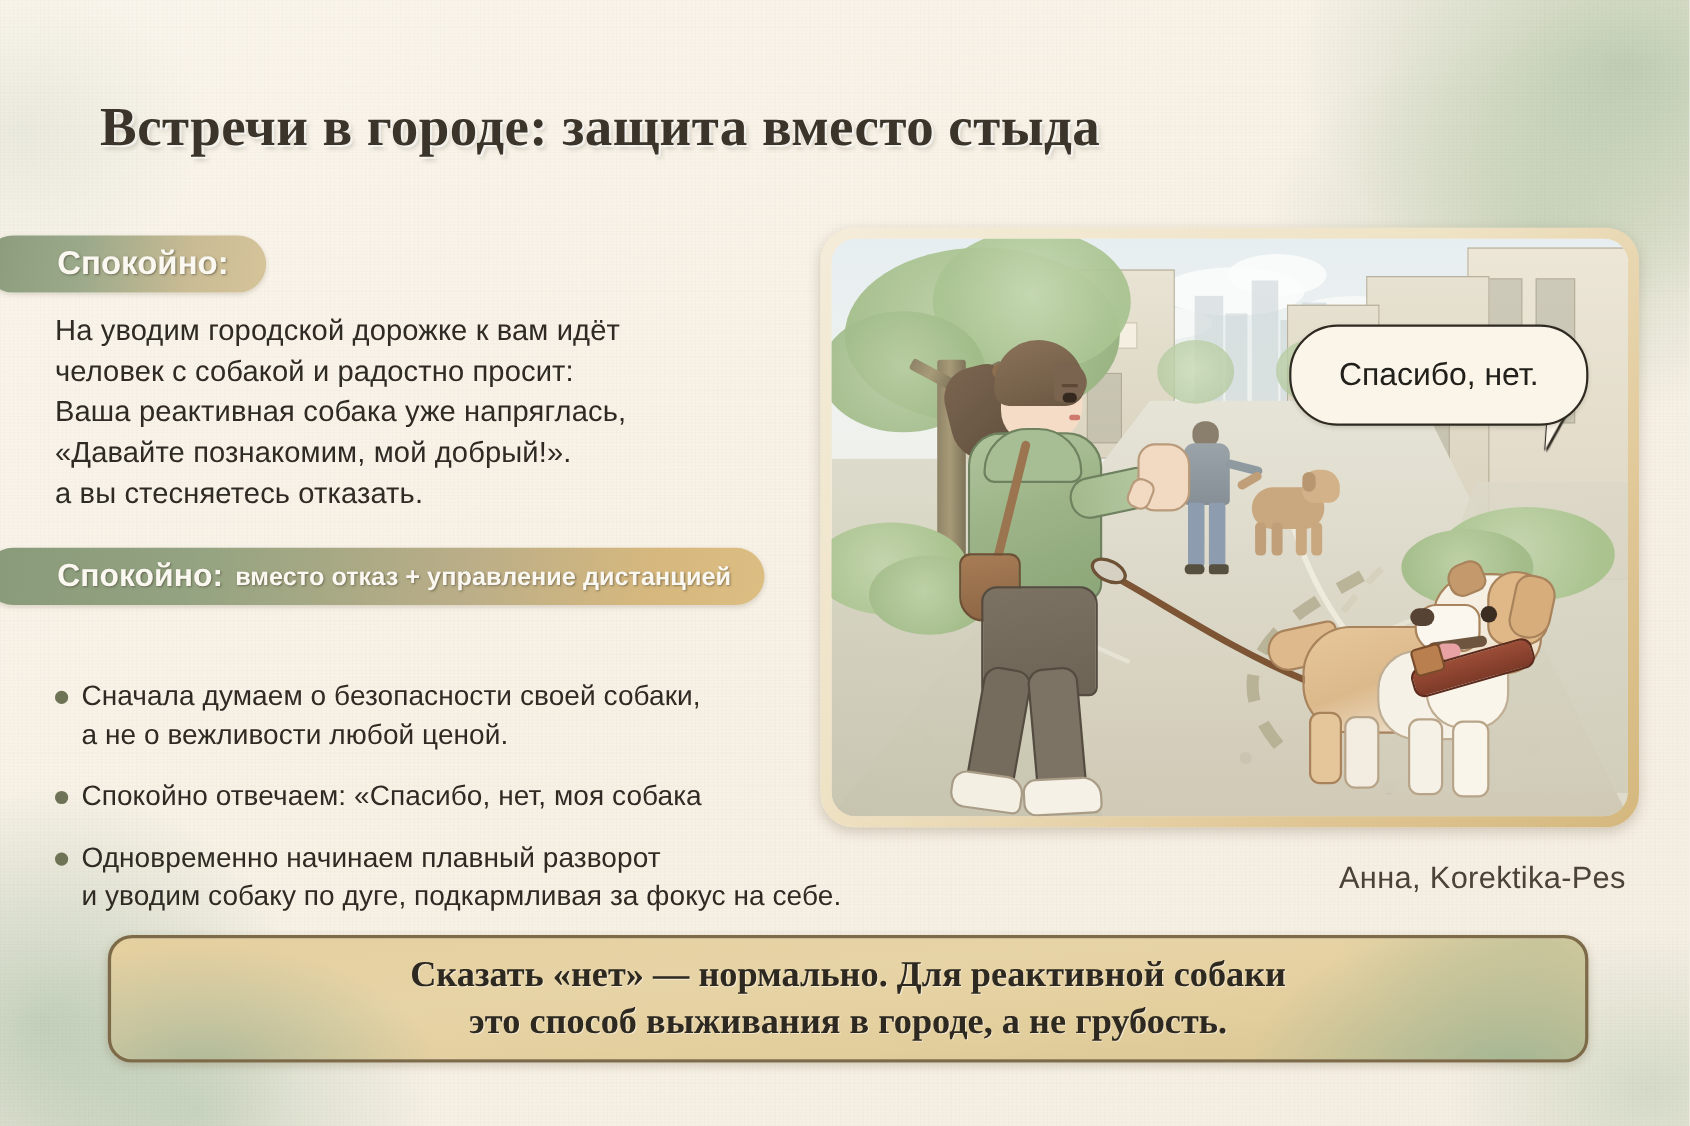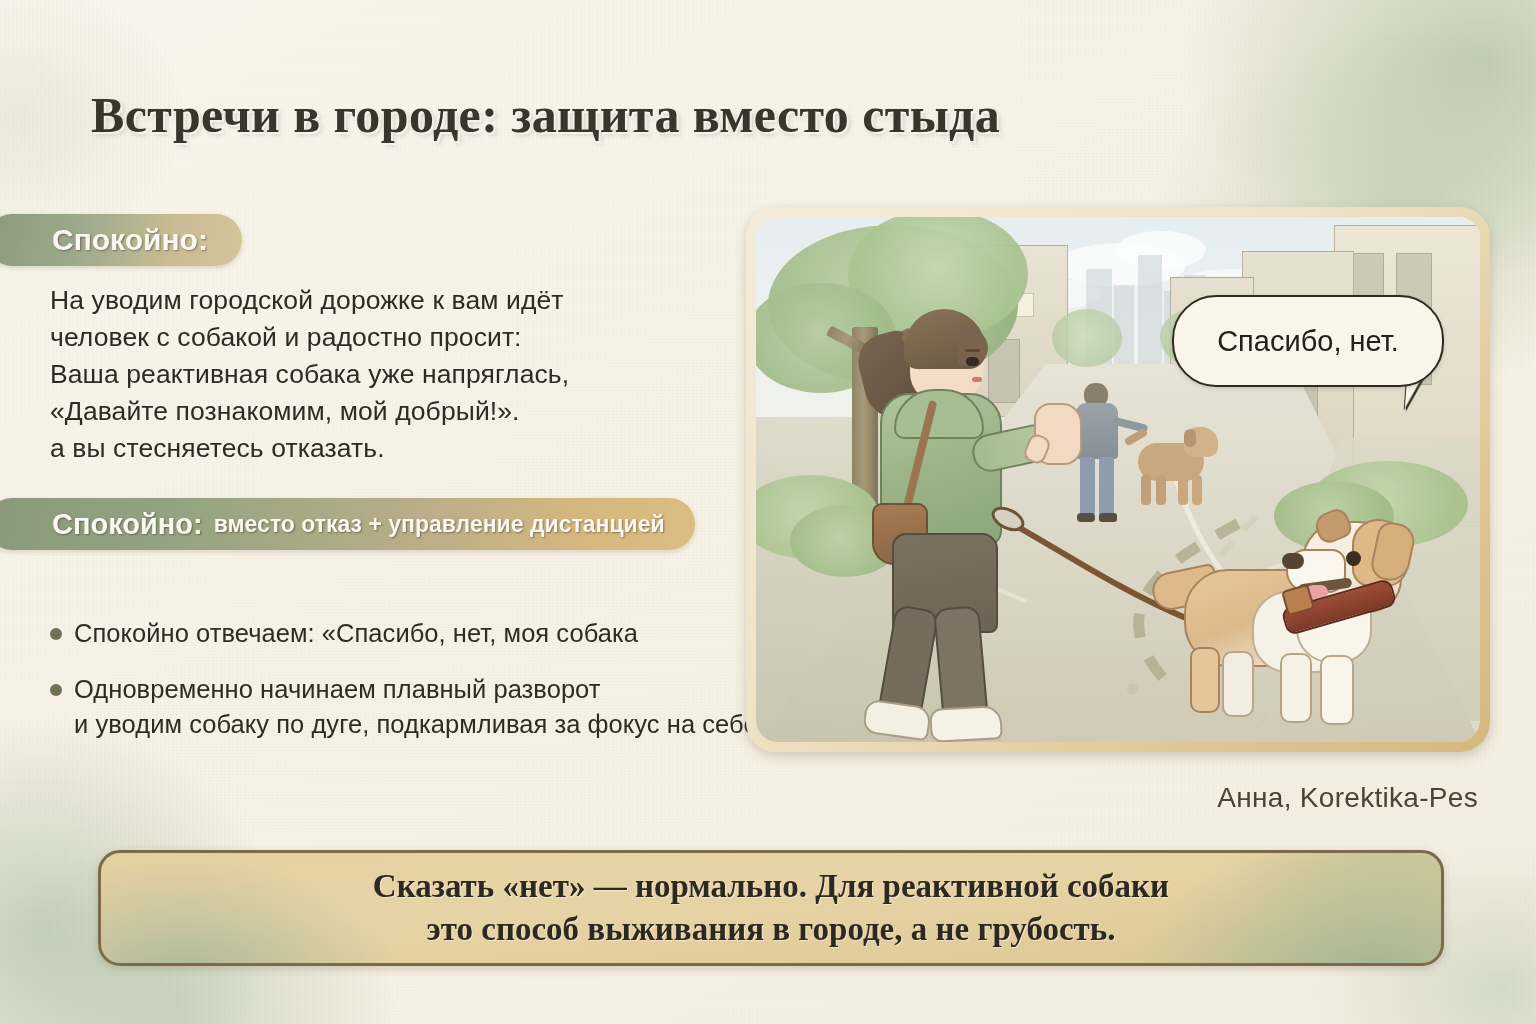--- a/index.html
+++ b/index.html
@@ -214,20 +214,25 @@
     <div>а вы стесняетесь отказать.</div>
   </div>
 
   <div class="badge" id="badge-solution">
     <span class="txt head">Спокойно:</span>
     <span class="txt sub">вместо отказ + управление дистанцией</span>
   </div>
 
 
   <div class="bullets">
+    <div class="bullet">
+      <span class="dot"></span>
+      <div class="line">Сначала думаем о безопасности своей собаки,</div>
+      <div class="line">а не о вежливости любой ценой.</div>
+    </div>
     <div class="bullet">
       <span class="dot"></span>
       <div class="line">Спокойно отвечаем: «Спасибо, нет, моя собака</div>
     </div>
     <div class="bullet">
       <span class="dot"></span>
       <div class="line">Одновременно начинаем плавный разворот</div>
       <div class="line">и уводим собаку по дуге, подкармливая за фокус на себе.</div>
     </div>
   </div>

